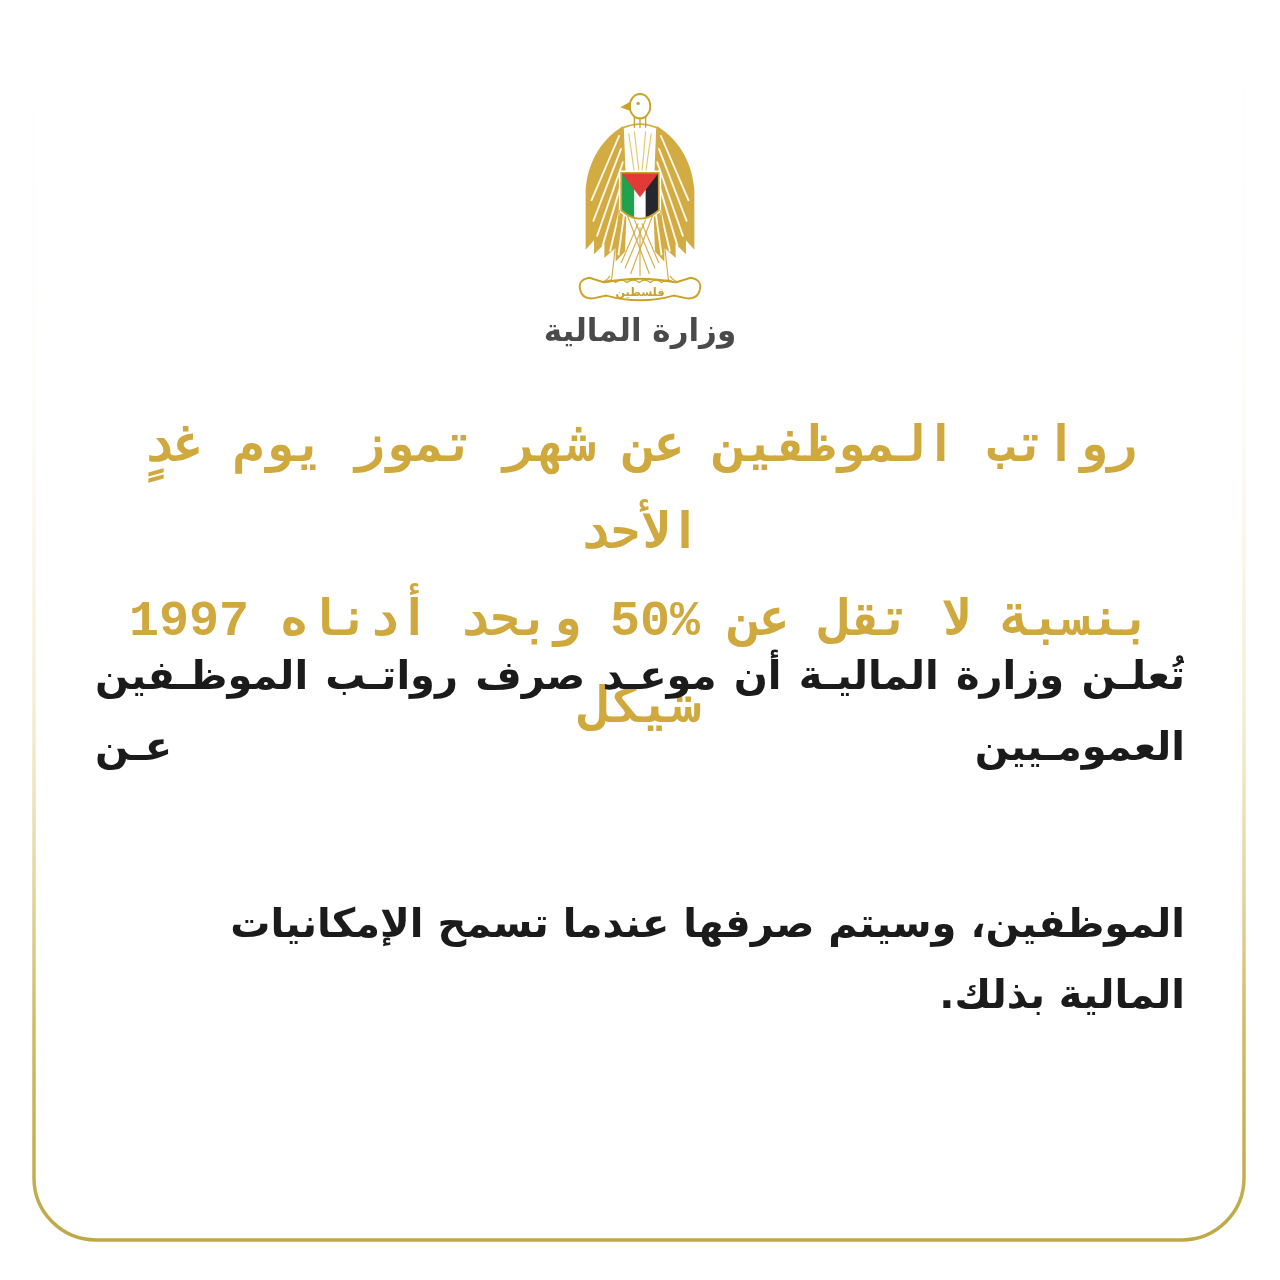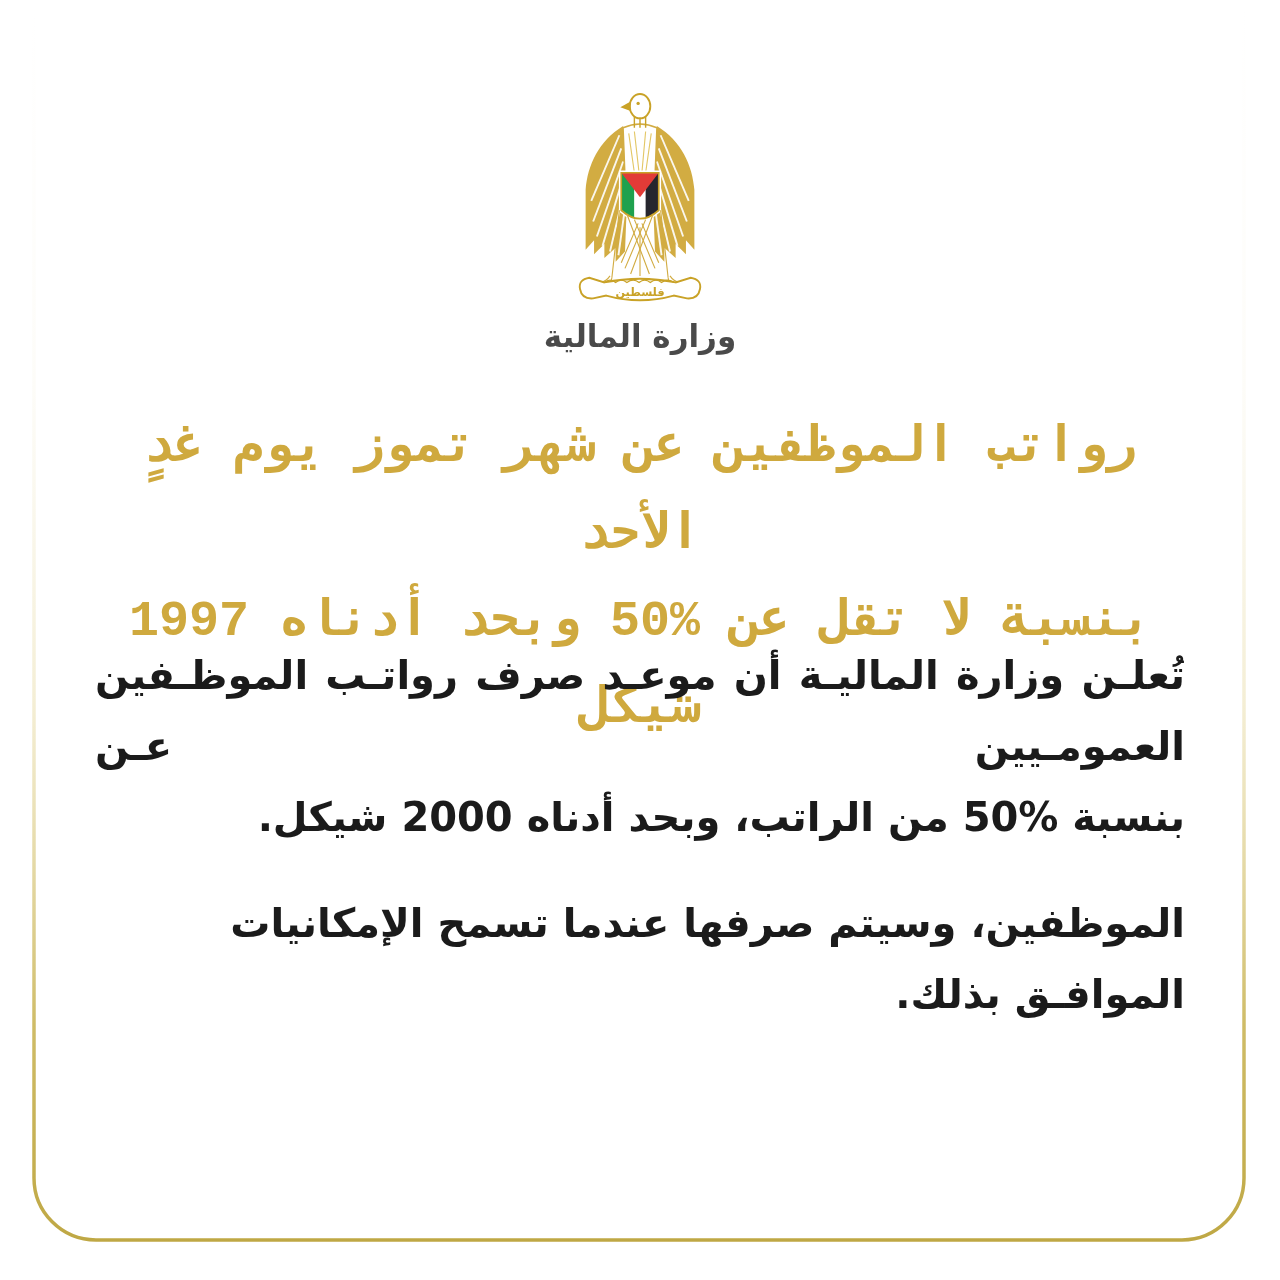--- a/index.html
+++ b/index.html
@@ -21,21 +21,20 @@
   
   .frame-svg { position: absolute; inset: 0; pointer-events: none; }
 
   
   .header-wrap {
     position: absolute;
     top: 90px; left: 0; right: 0;
     text-align: center;
   }
   .ministry-name {
-    margin-top: 6px;
     font-size: 31px;
     font-weight: 700;
     color: #4a4a4a;
     letter-spacing: 0;
   }
 
   
   .headline {
     position: absolute;
     top: 404px; left: 90px; right: 90px;
@@ -162,20 +161,19 @@
     <div class="ministry-name">وزارة المالية</div>
   </div>
 
   <div class="headline">
     <div>رواتب الموظفين عن شهر تموز يوم غدٍ الأحد</div>
     <div>بنسبة لا تقل عن %50 وبحد أدناه 1997 شيكل</div>
   </div>
 
   <div class="para p1">
     <div class="line-just">تُعلـن وزارة الماليـة أن موعـد صرف رواتـب الموظـفين العمومـيين عـن</div>
-    <div class="line-end">بنسبة %50 من الراتب، وبحد أدناه 2000 شيكل.</div>
   </div>
 
   <div class="para p2">
-    <div class="line-end">الموظفين، وسيتم صرفها عندما تسمح الإمكانيات الموافـق بذلك.</div>
+    <div class="line-end">الموظفين، وسيتم صرفها عندما تسمح الإمكانيات المالية بذلك.</div>
   </div>
 
 </div>
 
 </body></html>

